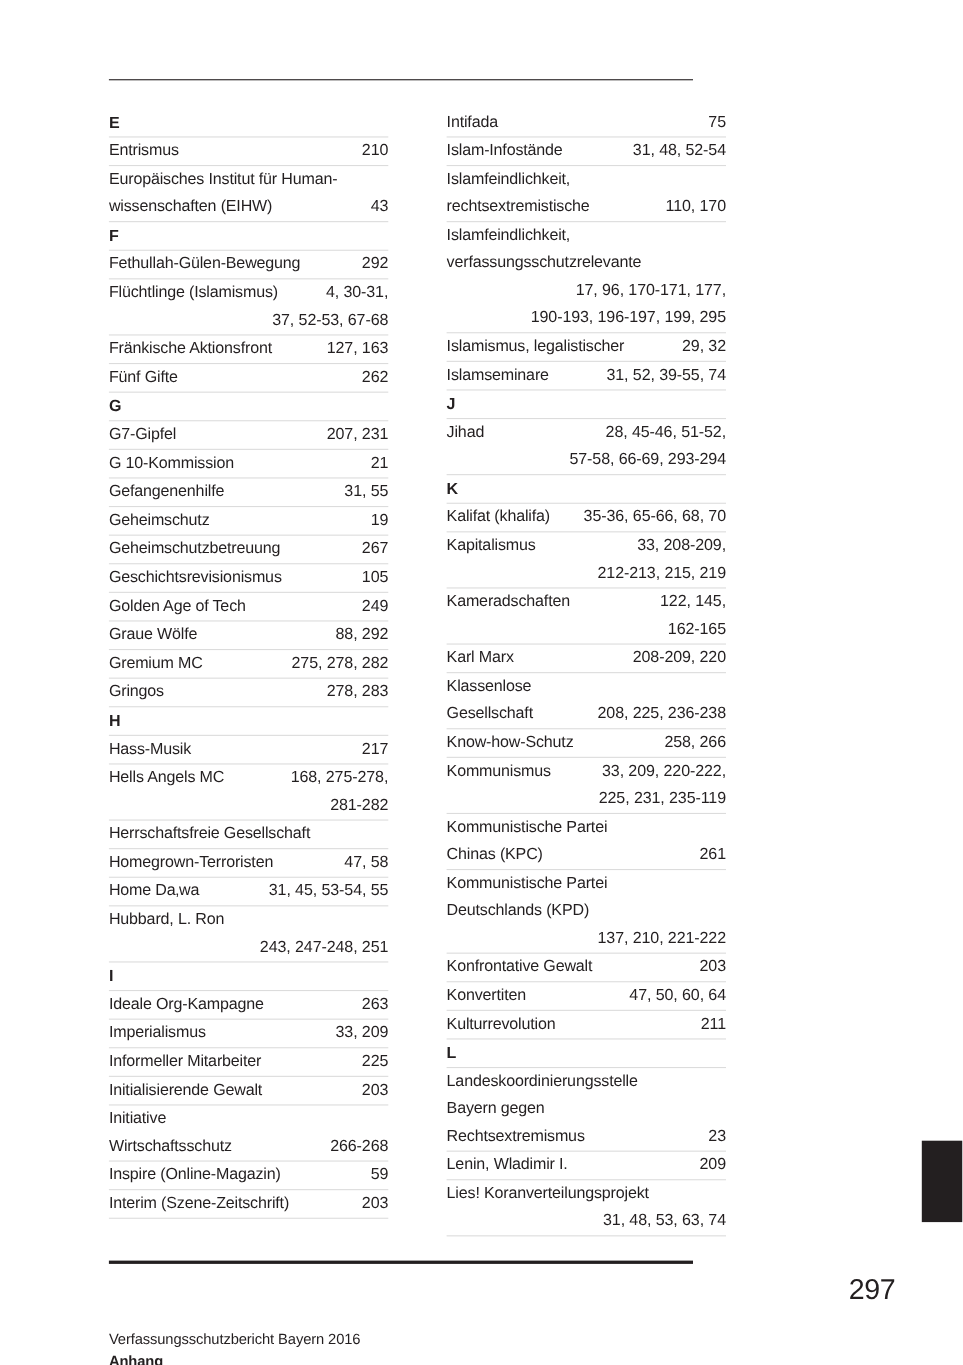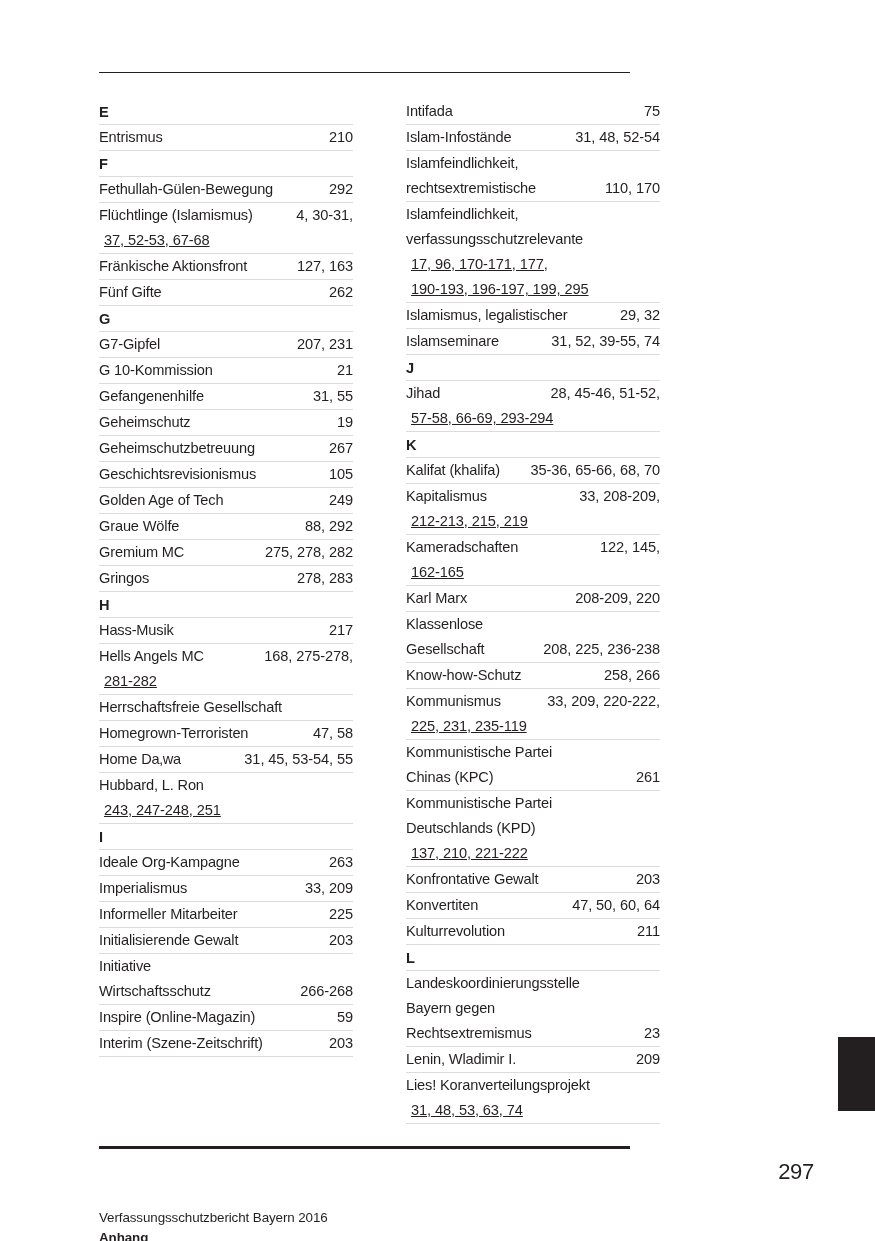--- a/index.html
+++ b/index.html
@@ -78,22 +78,21 @@
   }
   .idx-line .term {
     letter-spacing: -0.15px;
   }
   .idx-line .pages {
     padding-left: 5px;
     letter-spacing: -0.1px;
   }
   
   .idx-line.cont {
-    justify-content: flex-start;
-    text-decoration: underline;
+    justify-content: flex-end;
   }
   
   .idx-line.termonly {
     justify-content: flex-start;
   }
 
   
   .letter-row {
     position: relative;
     border-bottom: 1px solid #dcdcdc;
@@ -125,41 +124,50 @@
   }
   .footer .doc-title { letter-spacing: -0.1px; }
   .footer .doc-section { font-weight: bold; letter-spacing: -0.1px; }
 
   .page-number {
     position: absolute;
     left: 660px;
     top: 1156px;
     width: 154px;
     text-align: right;
-    font-size: 22px;
+    font-size: 26px;
     line-height: 32px;
     letter-spacing: -0.3px;
   }
 </style>
 </head>
 <body>
 
 <div class="page">
 
   <div class="top-rule"></div>
 
   <div class="columns">
     <div class="col col-left" id="col-left">
         <div class="letter-row">
           <div class="letter">E</div>
         </div>
         <div class="idx-row">
           <div class="idx-line">
             <span class="term">Entrismus</span>
             <span class="pages">210</span>
+          </div>
+        </div>
+        <div class="idx-row">
+          <div class="idx-line termonly">
+            <span class="term">Europäisches Institut für Human-</span>
+          </div>
+          <div class="idx-line">
+            <span class="term">wissenschaften (EIHW)</span>
+            <span class="pages">43</span>
           </div>
         </div>
         <div class="letter-row">
           <div class="letter">F</div>
         </div>
         <div class="idx-row">
           <div class="idx-line">
             <span class="term">Fethullah-Gülen-Bewegung</span>
             <span class="pages">292</span>
           </div>

